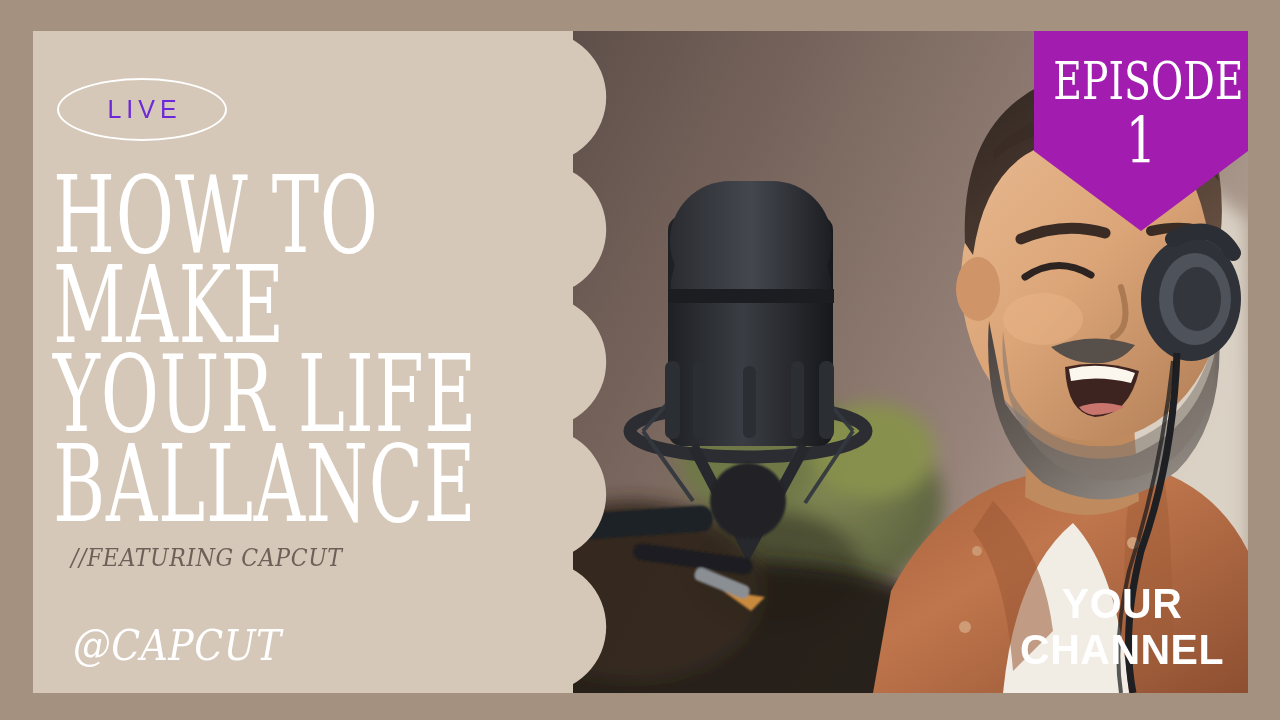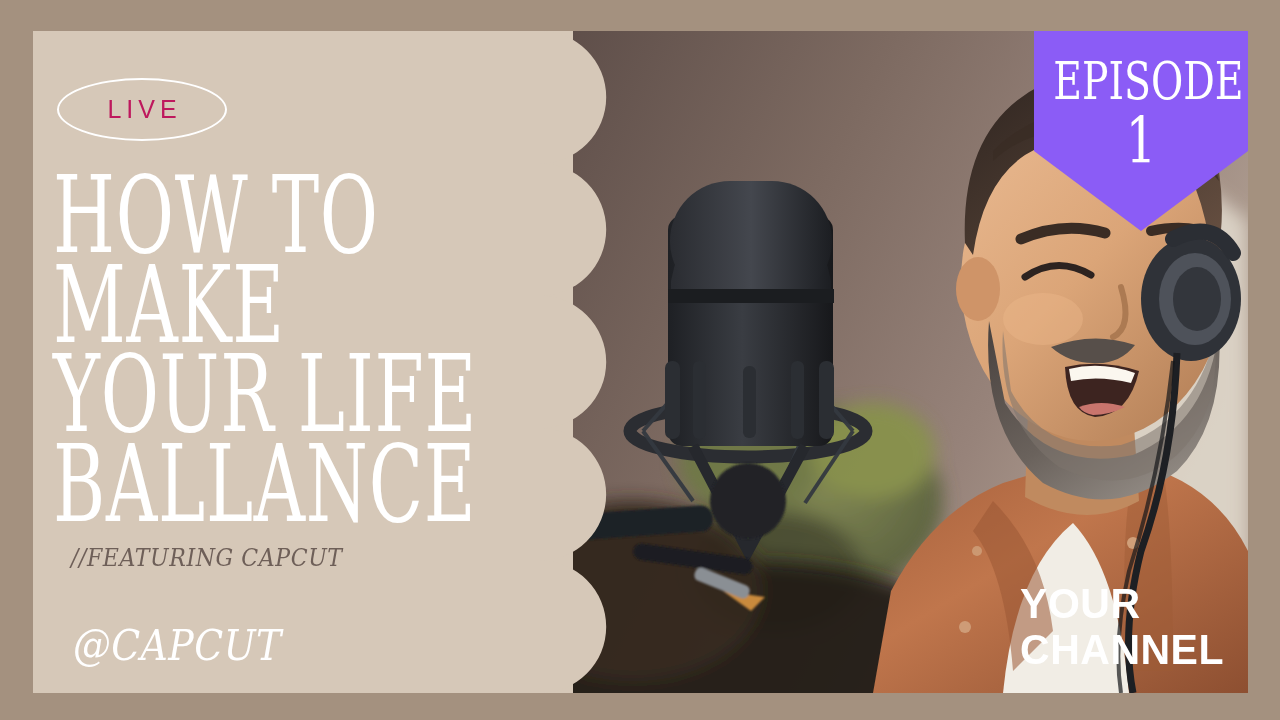--- a/index.html
+++ b/index.html
@@ -64,21 +64,21 @@
     top: 47px;
     width: 166px;
     height: 59px;
     border: 2px solid #ffffff;
     border-radius: 50% / 50%;
     display: flex;
     align-items: center;
     justify-content: center;
   }
   #live-pill .txt {
-    color: #be185d;
+    color: #6d28d9;
     font-family: "Liberation Sans", sans-serif;
     font-size: 25px;
     letter-spacing: 5px;
     font-weight: 400;
     text-indent: 5px;
   }
 
   
   #headline {
     position: absolute;
@@ -132,21 +132,21 @@
   }
 
   
   #episode-badge {
     position: absolute;
     left: 1001px;
     top: 0;
     width: 214px;
     height: 200px;
     clip-path: polygon(0 0, 100% 0, 100% 60%, 50% 100%, 0 60%);
-    background: #8b5cf6;
+    background: #a21caf;
   }
   #episode-badge .ep-word {
     position: absolute;
     left: 0; right: 0;
     top: 19px;
     text-align: center;
     color: #ffffff;
     font-family: "DejaVu Serif", "Liberation Serif", serif;
     font-weight: 400;
     font-size: 48px;
@@ -167,21 +167,21 @@
     transform: scaleX(0.8) scaleY(1.06);
     transform-origin: center top;
     line-height: 1;
   }
 
   
   #channel-mark {
     position: absolute;
     right: 24px;
     bottom: 22px;
-    text-align: left;
+    text-align: center;
   }
   #channel-mark .cm-line {
     color: #ffffff;
     font-family: "Liberation Sans", sans-serif;
     font-weight: 700;
     font-size: 41px;
     line-height: 1.0;
     letter-spacing: 0.5px;
     transform: scaleY(1.04);
     transform-origin: right bottom;

